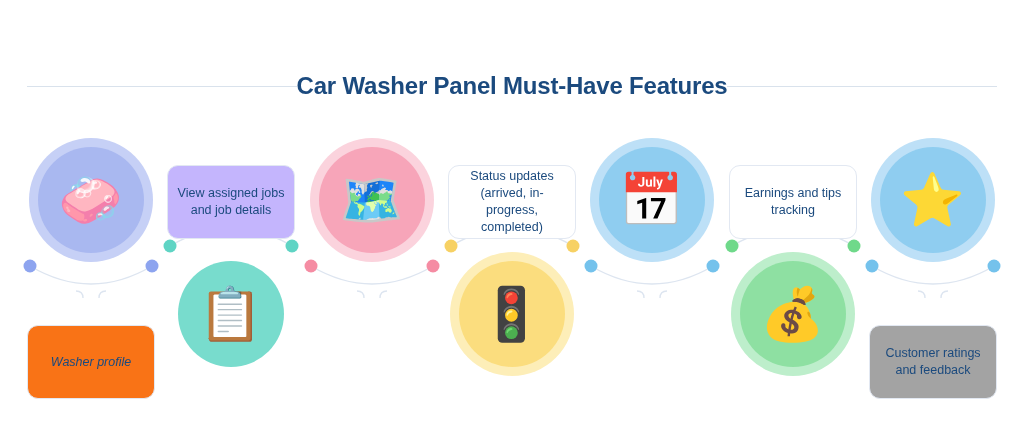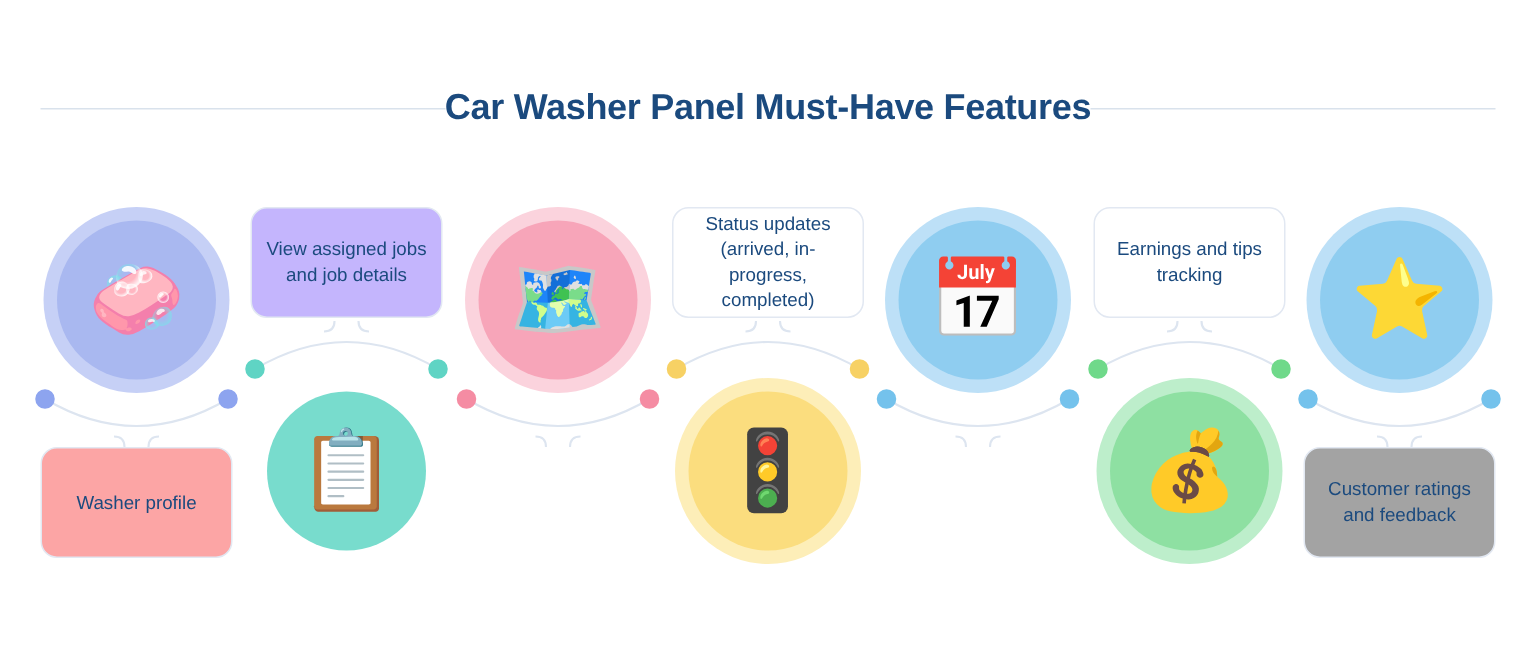--- a/index.html
+++ b/index.html
@@ -17,21 +17,21 @@
   #infographic {
     position: relative;
     width: 1024px;
     height: 437px;
     background: #ffffff;
   }
 
   
   .title-row {
     position: absolute;
-    top: 54px;
+    top: 68px;
     left: 0;
     width: 1024px;
     height: 36px;
     display: flex;
     align-items: center;
     justify-content: center;
   }
   .title-rule {
     height: 1px;
     background: #d9e2ec;
@@ -104,20 +104,21 @@
     transform: translateX(-50%);
     width: 128px;
     background: #ffffff;
     border: 1px solid #e2e8f2;
     border-radius: 11px;
     box-sizing: border-box;
     display: flex;
     align-items: center;
     justify-content: center;
     padding: 12px 7px;
+    margin-top: 27px;
   }
   .label-text {
     font-size: 12.5px;
     line-height: 1.35;
     color: #1b4a7e;
     text-align: center;
     font-weight: normal;
   }
 
   
@@ -160,21 +161,21 @@
           </div>
         </div>
         <div class="connector">
           <svg width="142" height="46" viewBox="0 0 142 46" xmlns="http://www.w3.org/2000/svg">
             <path d="M10,8 Q71,44 132,8" fill="none" stroke="#dde5f0" stroke-width="1.4"></path>
             <path d="M63,40 Q63,33 56,33 M79,40 Q79,33 86,33" fill="none" stroke="#dde5f0" stroke-width="1.4"></path>
             <circle cx="10" cy="8" r="6.5" fill="#8da4ef"></circle>
             <circle cx="132" cy="8" r="6.5" fill="#8da4ef"></circle>
           </svg>
         </div>
-        <div class="label-box" style="background: #fca5a5; border-color: rgb(226, 232, 242);">
+        <div class="label-box" style="background: #f97316; border-color: rgb(226, 232, 242); font-style: italic;">
           <div class="label-text" style="color: rgb(27, 74, 126);">Washer profile</div>
         </div>
       </div>
       <div class="item label-top" style="left: 160px;">
         <div class="circle-wrap">
           <div class="circle-outer"></div>
           <div class="circle-inner" style="background: rgb(120, 220, 205);">
             <span class="emoji">📋</span>
           </div>
         </div>

